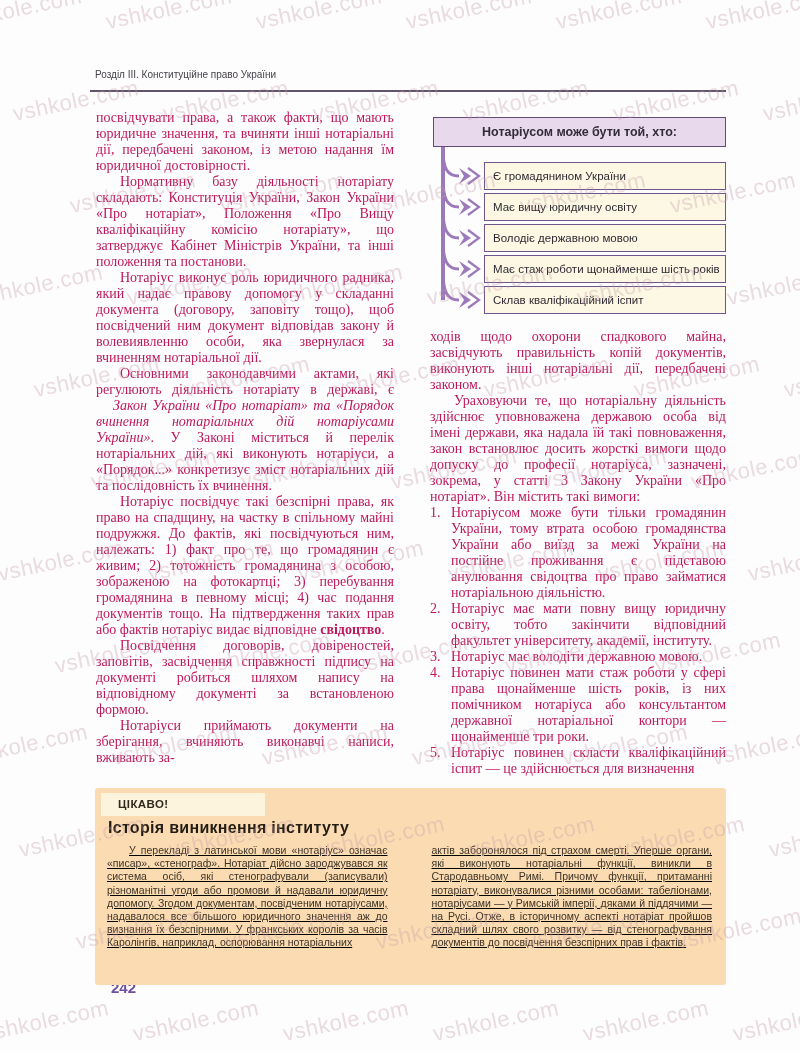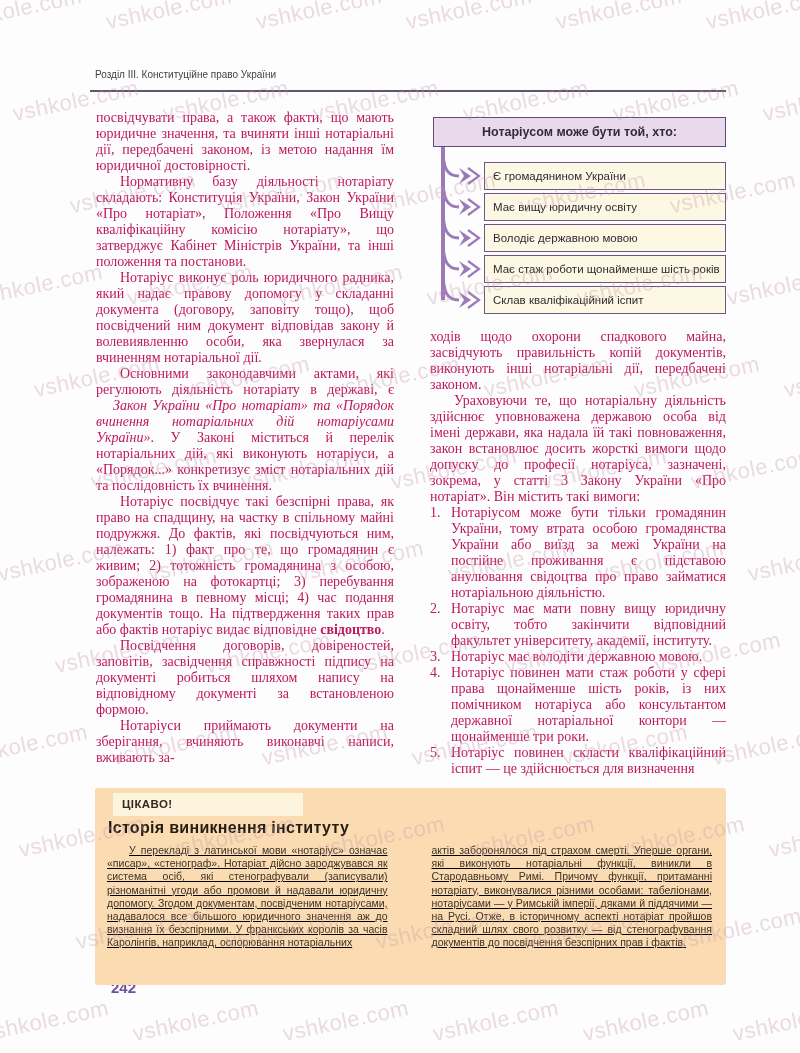--- a/index.html
+++ b/index.html
@@ -43,22 +43,22 @@
     background:#fcf8e4;border:1px solid #6f5589;padding:0 8px;
     font-size:11.5px;color:#2f2a33;white-space:nowrap;overflow:hidden;
   }
   .connector{position:absolute;left:2px;top:-15px;}
   
   .interest-box{
     position:absolute;left:95px;top:788px;width:631px;height:197px;
     background:#fbdcb2;border-radius:3px;overflow:hidden;z-index:5;
   }
   .interest-badge{
-    position:absolute;left:18px;top:5px;width:190px;height:23px;
-    background:#fdf4de;line-height:23px;padding-left:9px;box-sizing:border-box;
+    position:absolute;left:6px;top:5px;width:164px;height:23px;
+    background:#fdf4de;line-height:23px;padding-left:17px;box-sizing:border-box;
     font-size:11.5px;font-weight:bold;color:#33281c;letter-spacing:.4px;
   }
   .interest-title{position:absolute;left:13px;top:31px;font-size:16px;font-weight:bold;color:#241d15;letter-spacing:.3px;}
   .interest-cols{position:absolute;left:12px;top:56px;right:14px;display:flex;gap:44px;text-decoration:underline;}
   .interest-col{flex:1;font-size:10.5px;line-height:13.2px;color:#3e3326;text-align:justify;}
   .interest-col p{margin:0;}
   .interest-col p.ind{text-indent:22px;}
   
   .page-number{position:absolute;left:111px;top:979px;font-size:15px;font-weight:bold;color:#6f4fa0;}
 </style>

